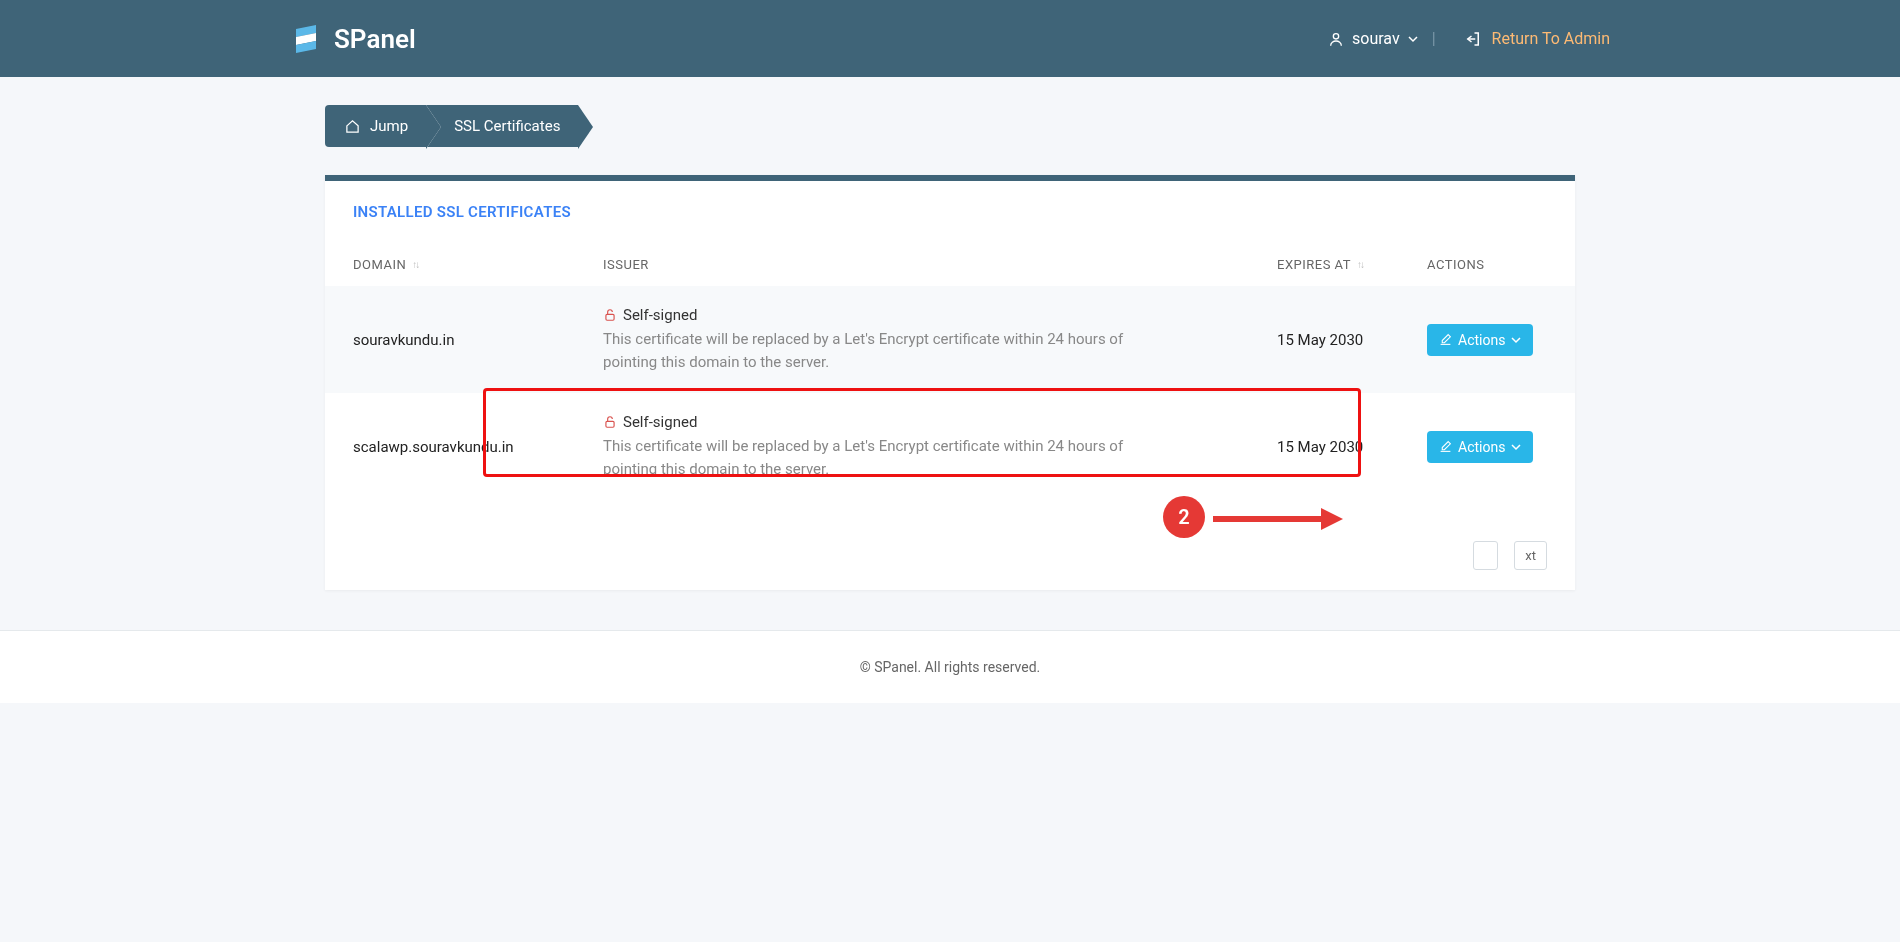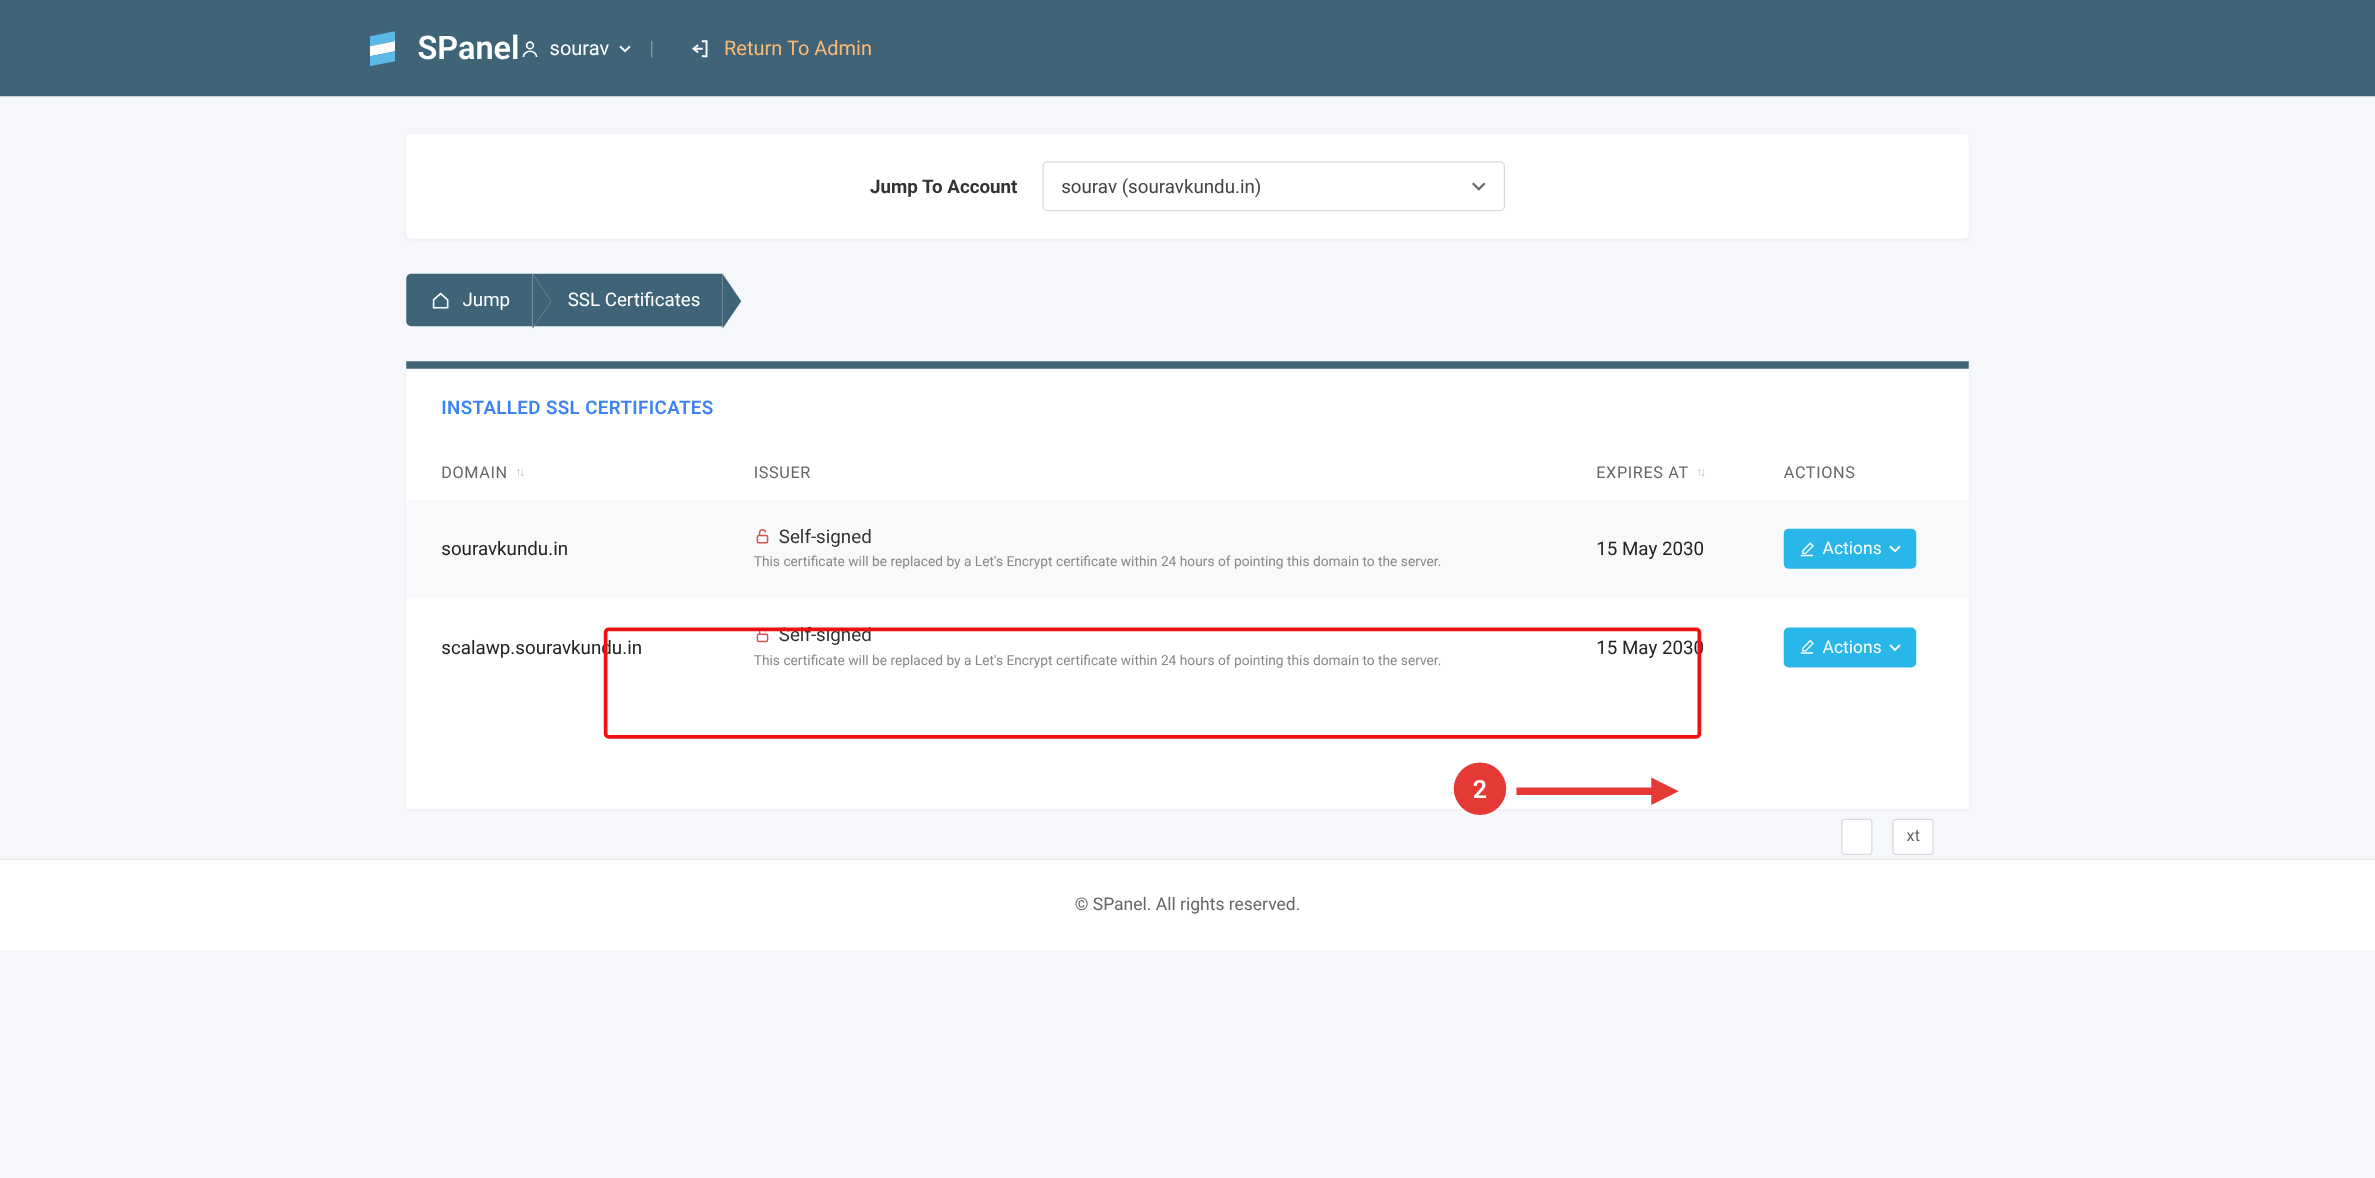--- a/index.html
+++ b/index.html
@@ -1,19 +1,19 @@
 <!DOCTYPE html>
 <html><head>
 <meta charset="utf-8">
 <style>
 * { margin: 0; padding: 0; box-sizing: border-box; font-family: -apple-system, BlinkMacSystemFont, "Segoe UI", Roboto, sans-serif; }
 body { background: #f5f7fa; color: #333; }
 
 .header { background: #3f6478; height: 77px; display: flex; align-items: center; padding: 0 40px; }
-.header-inner { width: 100%; max-width: 1560px; margin: 0 auto; display: flex; align-items: center; padding: 0 120px; }
+.header-inner { width: 100%; max-width: 1560px; margin: 0 auto; display: flex; align-items: center; justify-content: space-between; padding: 0 120px; }
 .logo { display: flex; align-items: center; gap: 12px; color: #fff; font-size: 26px; font-weight: 600; }
 .logo-icon { width: 32px; height: 32px; }
 .header-right { display: flex; align-items: center; gap: 28px; }
 .user-menu { display: flex; align-items: center; gap: 8px; color: #fff; font-size: 16px; cursor: pointer; }
 .admin-link { display: flex; align-items: center; gap: 10px; color: #fdba74; font-size: 16px; cursor: pointer; }
 
 .container { max-width: 1290px; margin: 0 auto; padding: 0 20px; }
 
 .jump-card { background: #fff; border-radius: 4px; margin-top: 30px; padding: 22px 40px; display: flex; align-items: center; justify-content: center; gap: 20px; box-shadow: 0 1px 3px rgba(0,0,0,0.05); }
 .jump-label { font-size: 15px; font-weight: 700; color: #333; }
@@ -42,21 +42,21 @@
 .th-actions { width: 120px; }
 .sort-icon { font-size: 10px; color: #bbb; letter-spacing: -2px; }
 
 .tbody { }
 .tr { display: flex; align-items: center; padding: 20px 28px; }
 .tr:nth-child(odd) { background: #f7f9fb; }
 .td-domain { width: 250px; font-size: 15px; color: #222; }
 .td-issuer { flex: 1; }
 .issuer-line { display: flex; align-items: center; gap: 6px; font-size: 15px; color: #333; }
 .lock-icon { color: #d9534f; }
-.issuer-desc { font-size: 11px; color: #888; margin-top: 4px; line-height: 1.5; max-width: 560px; }
+.issuer-desc { font-size: 15px; color: #888; margin-top: 4px; line-height: 1.5; max-width: 560px; }
 .td-expires { width: 150px; font-size: 15px; color: #222; }
 .td-actions { width: 120px; display: flex; justify-content: flex-start; }
 .actions-btn { background: #29b6e8; color: #fff; border: none; padding: 8px 12px; border-radius: 4px; font-size: 14px; display: flex; align-items: center; gap: 6px; cursor: pointer; }
 
 .highlight-box { position: absolute; border: 3px solid #e11; border-radius: 4px; pointer-events: none; left: 158px; top: 207px; width: 878px; height: 89px; }
 
 .dropdown { position: absolute; right: 27px; top: 272px; background: #fff; border-radius: 4px; box-shadow: 0 4px 18px rgba(0,0,0,0.2); width: 198px; z-index: 10; overflow: hidden; }
 .dd-item { display: flex; align-items: center; gap: 12px; padding: 12px 16px; font-size: 14px; color: #555; cursor: pointer; }
 .dd-item.highlighted { background: #ffeb3b; }
 
@@ -102,29 +102,20 @@
             <path d="M5 12h10"></path>
           </svg>
         <span>Return To Admin</span>
       </div>
     </div>
   </div>
 </div>
 
 <div class="container">
 
-  <div class="jump-card">
-    <span class="jump-label">Jump To Account</span>
-    <div class="jump-select">
-      <span>sourav (souravkundu.in)</span>
-      <svg width="12" height="12" viewBox="0 0 10 10">
-          <path d="M1 3 L5 7 L9 3" stroke="#666" stroke-width="1.5" fill="none"></path>
-        </svg>
-    </div>
-  </div>
 
   <div class="breadcrumb">
     <div class="bc-item">
       <svg width="15" height="15" viewBox="0 0 24 24" fill="none" stroke="#fff" stroke-width="2">
           <path d="M3 11 L12 3 L21 11 V21 H3 Z"></path>
         </svg>
       <span>Jump</span>
     </div>
     <div class="bc-item">
       <span>SSL Certificates</span>

